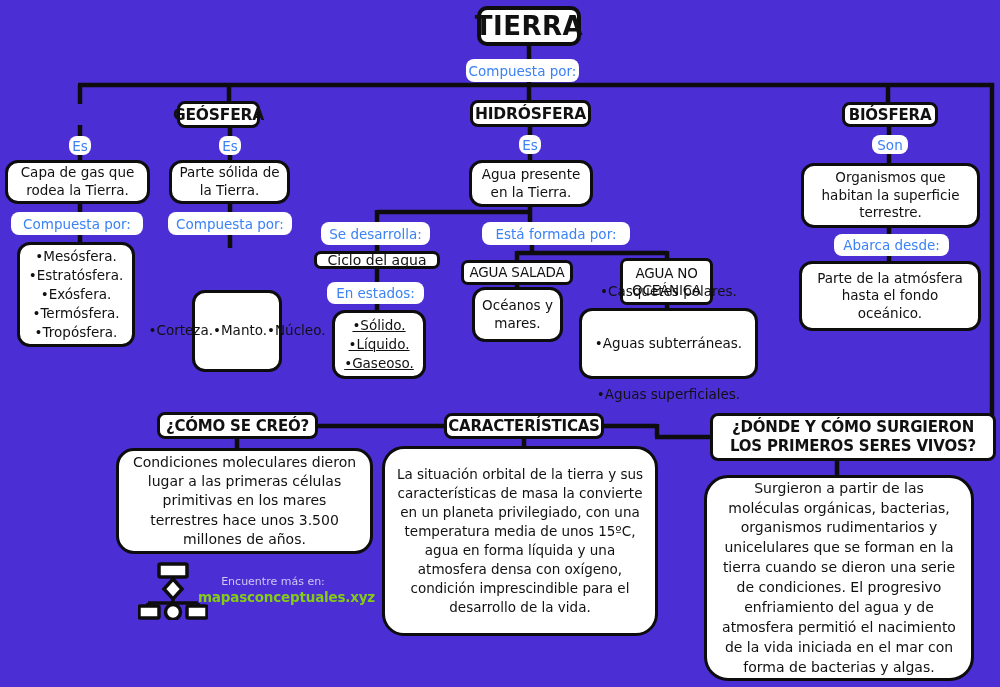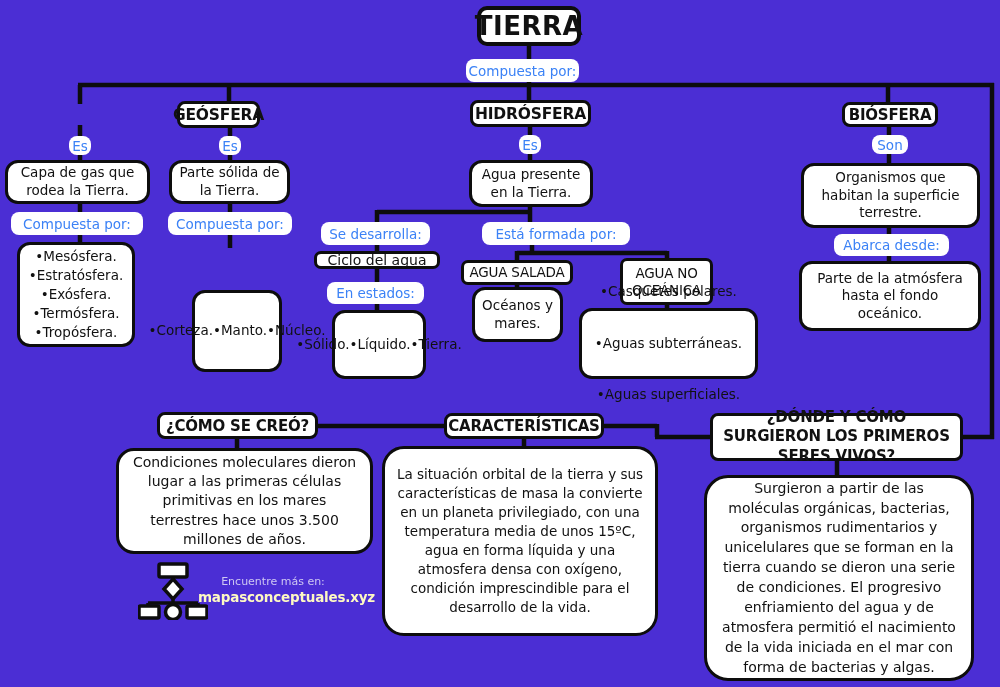--- a/index.html
+++ b/index.html
@@ -38,21 +38,21 @@
   }
   .para{
     border:3.5px solid #0d0d0d;border-radius:20px;font-size:14px;
     line-height:1.4;padding:8px 10px;
   }
   .list div{white-space:nowrap;}
   .footer-tagline{
     position:absolute;z-index:2;text-align:center;color:#cfc8f2;
     font-size:11px;line-height:1.3;
   }
-  .footer-site{font-weight:bold;color:#fef9c3;font-size:13.5px;letter-spacing:-0.2px;}
+  .footer-site{font-weight:bold;color:#84cc16;font-size:13.5px;letter-spacing:-0.2px;}
 </style>
 </head>
 <body>
 
 <div class="stage">
 
   <svg class="wires" width="1000" height="687" viewBox="0 0 1000 687">
     <g stroke="#0d0d0d" stroke-width="4.5" fill="none">
 
       <line x1="529" y1="44" x2="529" y2="104"></line>
@@ -126,24 +126,24 @@
     <div>•Núcleo.</div>
   </div>
 
   <div class="node hdr" style="left:470px;top:100px;width:121px;height:27px;">HIDRÓSFERA</div>
   <div class="node chip" style="left:519px;top:135px;width:22px;height:19px;">Es</div>
   <div class="node bx" style="left:469px;top:160px;width:124px;height:47px;">Agua presente en la Tierra.</div>
 
   <div class="node chip" style="left:321px;top:222px;width:109px;height:23px;">Se desarrolla:</div>
   <div class="node" style="left:314px;top:251px;width:126px;height:18px;border:3px solid #0d0d0d;border-radius:7px;font-size:14px;">Ciclo del agua</div>
   <div class="node chip" style="left:327px;top:282px;width:97px;height:22px;">En estados:</div>
-  <div class="node bx list" style="left:332px;top:310px;width:94px;height:69px;flex-direction:row;line-height:1.42;">
+  <div class="node bx list" style="left:332px;top:310px;width:94px;height:69px;flex-direction:column;line-height:1.42;text-decoration:underline;">
     <div>•Sólido.</div>
     <div>•Líquido.</div>
-    <div>•Tierra.</div>
+    <div>•Gaseoso.</div>
   </div>
 
   <div class="node chip" style="left:482px;top:222px;width:148px;height:23px;">Está formada por:</div>
   <div class="node hdr-sm" style="left:461px;top:260px;width:112px;height:25px;">AGUA SALADA</div>
   <div class="node bx" style="left:472px;top:287px;width:91px;height:55px;">Océanos y mares.</div>
   <div class="node hdr-sm" style="left:620px;top:258px;width:93px;height:47px;padding:2px 4px;">AGUA NO OCEÁNICA</div>
   <div class="node bx list" style="left:579px;top:308px;width:179px;height:71px;flex-direction:column;line-height:1.45;gap:32px;">
     <div>•Casquetes polares.</div>
     <div>•Aguas subterráneas.</div>
     <div>•Aguas superficiales.</div>
@@ -154,21 +154,21 @@
   <div class="node bx" style="left:801px;top:163px;width:179px;height:65px;">Organismos que habitan la superficie terrestre.</div>
   <div class="node chip" style="left:834px;top:234px;width:115px;height:22px;">Abarca desde:</div>
   <div class="node hdr" style="left:157px;top:412px;width:161px;height:27px;font-size:15px;">¿CÓMO SE CREÓ?</div>
 
   <div class="node bx" style="left:799px;top:261px;width:182px;height:70px;">Parte de la atmósfera hasta el fondo oceánico.</div>
   <div class="node para" style="left:116px;top:448px;width:257px;height:106px;border-radius:18px;line-height:1.38;">Condiciones  moleculares dieron lugar a las primeras células primitivas en los  mares terrestres hace unos 3.500 millones de años.</div>
 
   <div class="node hdr" style="left:444px;top:413px;width:160px;height:26px;font-size:15px;">CARACTERÍSTICAS</div>
   <div class="node para" style="left:382px;top:446px;width:276px;height:190px;font-size:13.5px;border-radius:22px;">La situación orbital de la tierra y sus características de  masa la convierte en un planeta privilegiado, con una temperatura media de unos 15ºC, agua en forma  líquida y una atmosfera densa con oxígeno, condición  imprescindible para el desarrollo de la vida.</div>
 
-  <div class="node hdr" style="left:710px;top:413px;width:253px;height:48px;font-size:15px;line-height:1.3;padding:2px 6px;">¿DÓNDE Y CÓMO SURGIERON LOS PRIMEROS SERES VIVOS?</div>
+  <div class="node hdr" style="left:710px;top:413px;width:286px;height:48px;font-size:15px;line-height:1.3;padding:2px 6px;">¿DÓNDE Y CÓMO SURGIERON LOS PRIMEROS SERES VIVOS?</div>
   <div class="node para" style="left:704px;top:475px;width:270px;height:206px;border-radius:24px;line-height:1.42;">Surgieron a partir de las moléculas orgánicas, bacterias, organismos rudimentarios y unicelulares que se forman en la tierra cuando se dieron una serie de condiciones. El progresivo enfriamiento del agua y de atmosfera permitió el nacimiento de la vida iniciada en el mar con forma de bacterias y algas.</div>
 
   <svg style="position:absolute;left:138px;top:562px;z-index:2;" width="70" height="58" viewBox="0 0 70 58">
     <g stroke="#0d0d0d" stroke-width="3.5" fill="#ffffff">
       <line x1="35" y1="14" x2="35" y2="20"></line>
       <line x1="35" y1="36" x2="35" y2="41"></line>
       <line x1="10" y1="41" x2="60" y2="41"></line>
       <line x1="10" y1="41" x2="10" y2="46"></line>
       <line x1="60" y1="41" x2="60" y2="46"></line>
       <rect x="21" y="2" width="28" height="13" rx="1.5"></rect>

